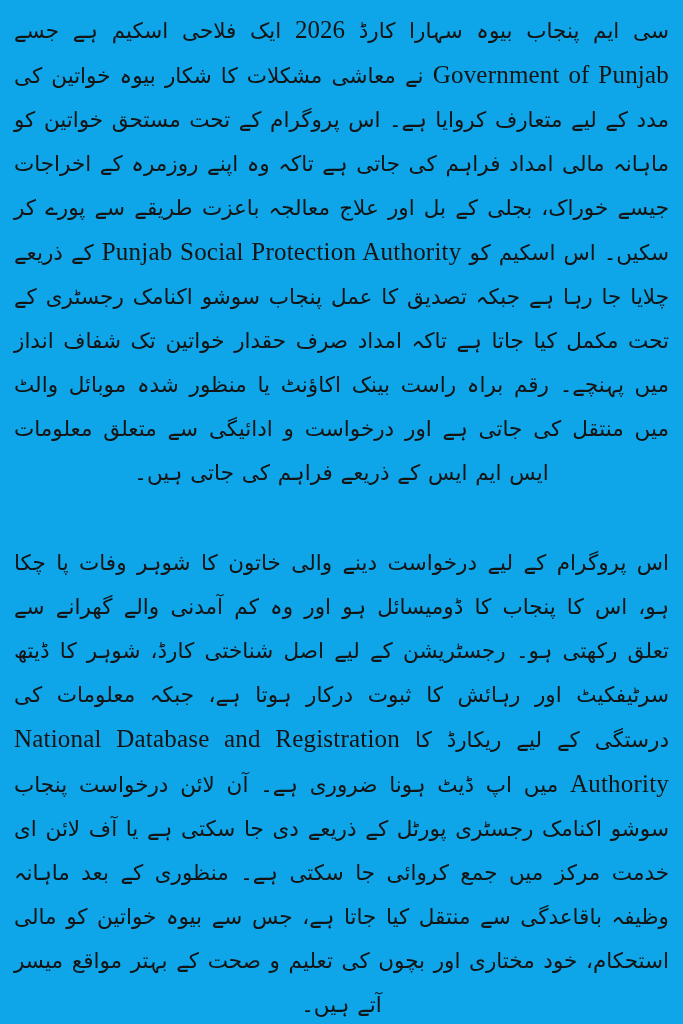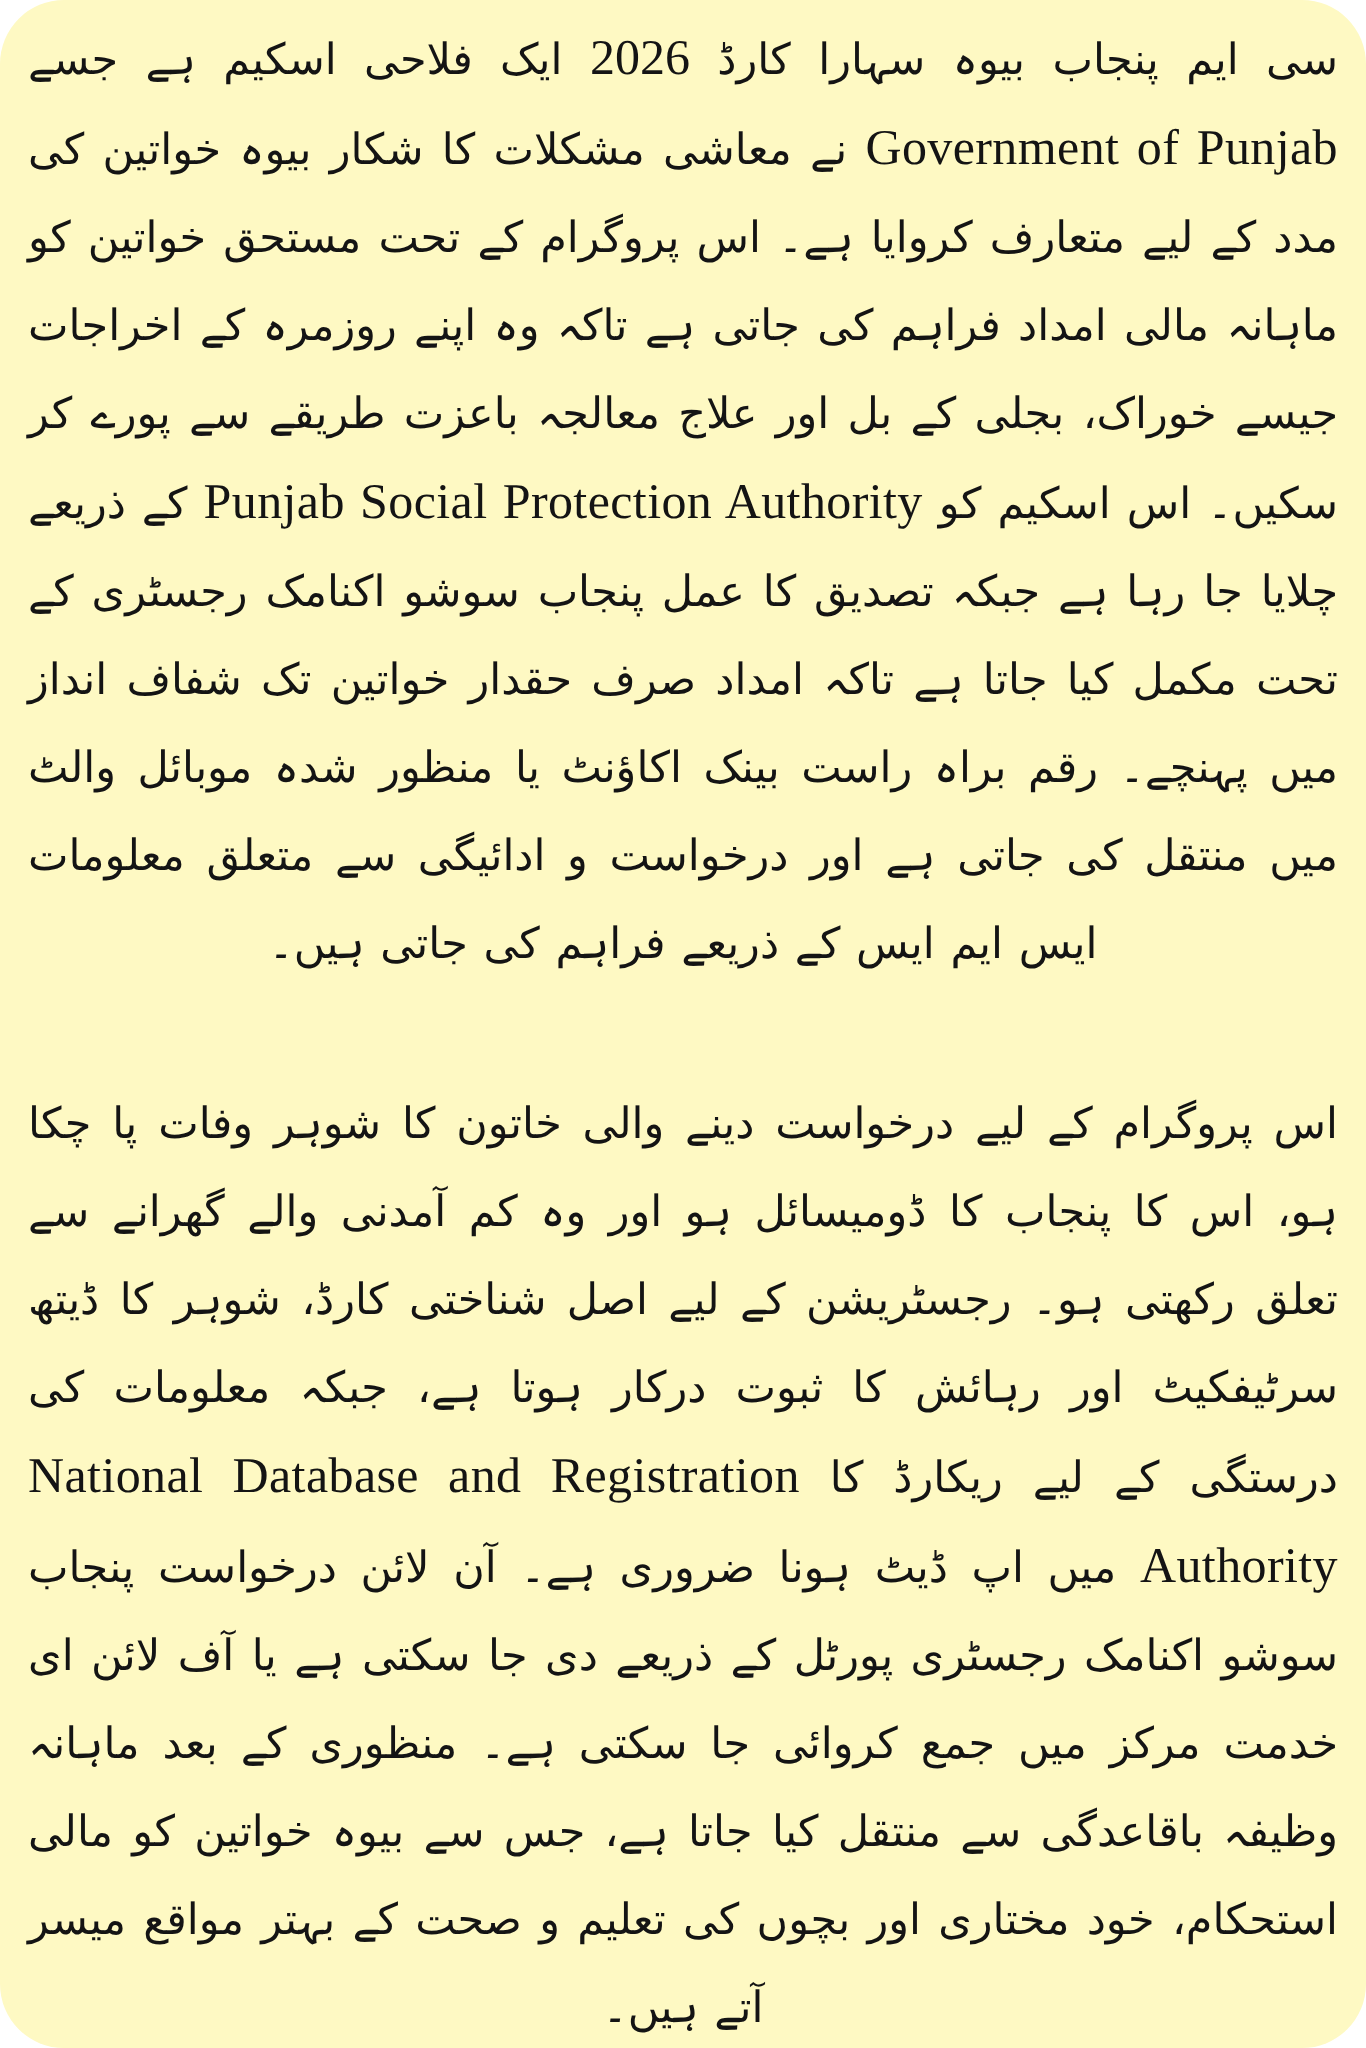--- a/index.html
+++ b/index.html
@@ -61,21 +61,21 @@
     margin-top: 2px;
   }
 
   #para-2 {
     margin-top: 46px;
   }
 </style>
 </head>
 <body>
 
-<div class="page" style="background: #fef9c3; border-radius: 32px;">
+<div class="page" style="background: #0ea5e9;">
 
   <div class="article-body">
 
     <p class="para" id="para-1" style="color: rgb(20, 20, 20);">سی ایم پنجاب بیوہ سہارا کارڈ <span class="en">2026</span> ایک فلاحی اسکیم ہے جسے <span class="en">Government of Punjab</span> نے معاشی مشکلات کا شکار بیوہ خواتین کی مدد کے لیے متعارف کروایا ہے۔ اس پروگرام کے تحت مستحق خواتین کو ماہانہ مالی امداد فراہم کی جاتی ہے تاکہ وہ اپنے روزمرہ کے اخراجات جیسے خوراک، بجلی کے بل اور علاج معالجہ باعزت طریقے سے پورے کر سکیں۔ اس اسکیم کو <span class="en">Punjab Social Protection Authority</span> کے ذریعے چلایا جا رہا ہے جبکہ تصدیق کا عمل پنجاب سوشو اکنامک رجسٹری کے تحت مکمل کیا جاتا ہے تاکہ امداد صرف حقدار خواتین تک شفاف انداز میں پہنچے۔ رقم براہ راست بینک اکاؤنٹ یا منظور شدہ موبائل والٹ میں منتقل کی جاتی ہے اور درخواست و ادائیگی سے متعلق معلومات ایس ایم ایس کے ذریعے فراہم کی جاتی ہیں۔</p>
 
     <p class="para" id="para-2" style="color: rgb(20, 20, 20);">اس پروگرام کے لیے درخواست دینے والی خاتون کا شوہر وفات پا چکا ہو، اس کا پنجاب کا ڈومیسائل ہو اور وہ کم آمدنی والے گھرانے سے تعلق رکھتی ہو۔ رجسٹریشن کے لیے اصل شناختی کارڈ، شوہر کا ڈیتھ سرٹیفکیٹ اور رہائش کا ثبوت درکار ہوتا ہے، جبکہ معلومات کی درستگی کے لیے ریکارڈ کا <span class="en">National Database and Registration Authority</span> میں اپ ڈیٹ ہونا ضروری ہے۔ آن لائن درخواست پنجاب سوشو اکنامک رجسٹری پورٹل کے ذریعے دی جا سکتی ہے یا آف لائن ای خدمت مرکز میں جمع کروائی جا سکتی ہے۔ منظوری کے بعد ماہانہ وظیفہ باقاعدگی سے منتقل کیا جاتا ہے، جس سے بیوہ خواتین کو مالی استحکام، خود مختاری اور بچوں کی تعلیم و صحت کے بہتر مواقع میسر آتے ہیں۔</p>
 
   </div>
 
 </div>

